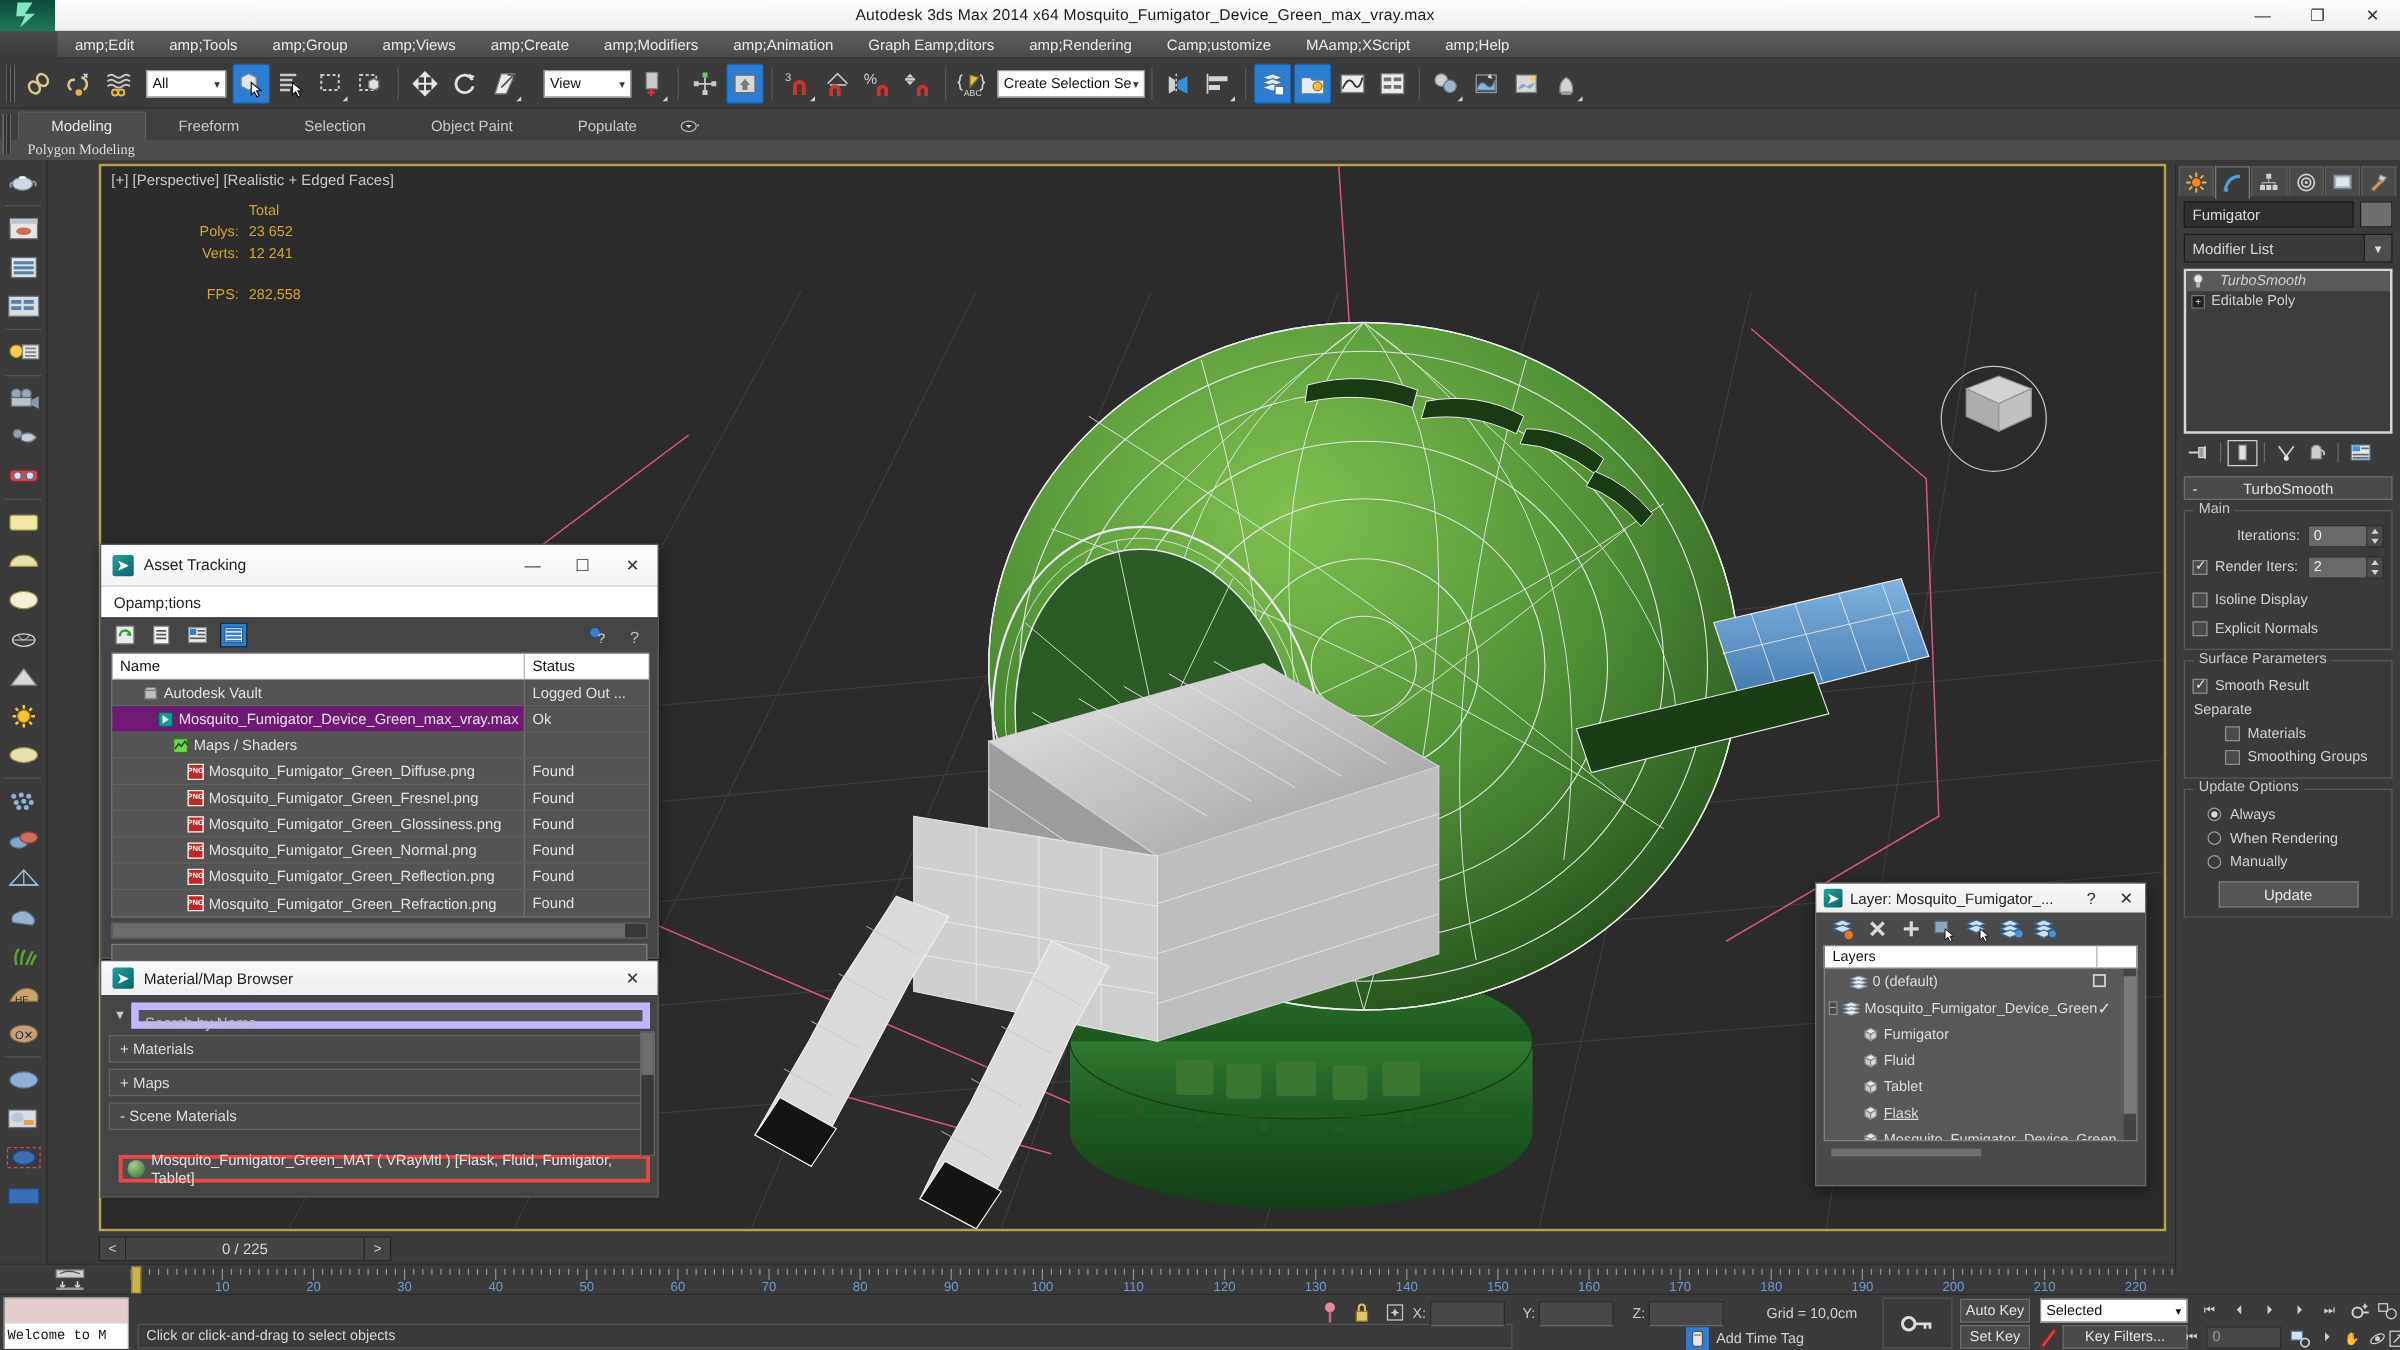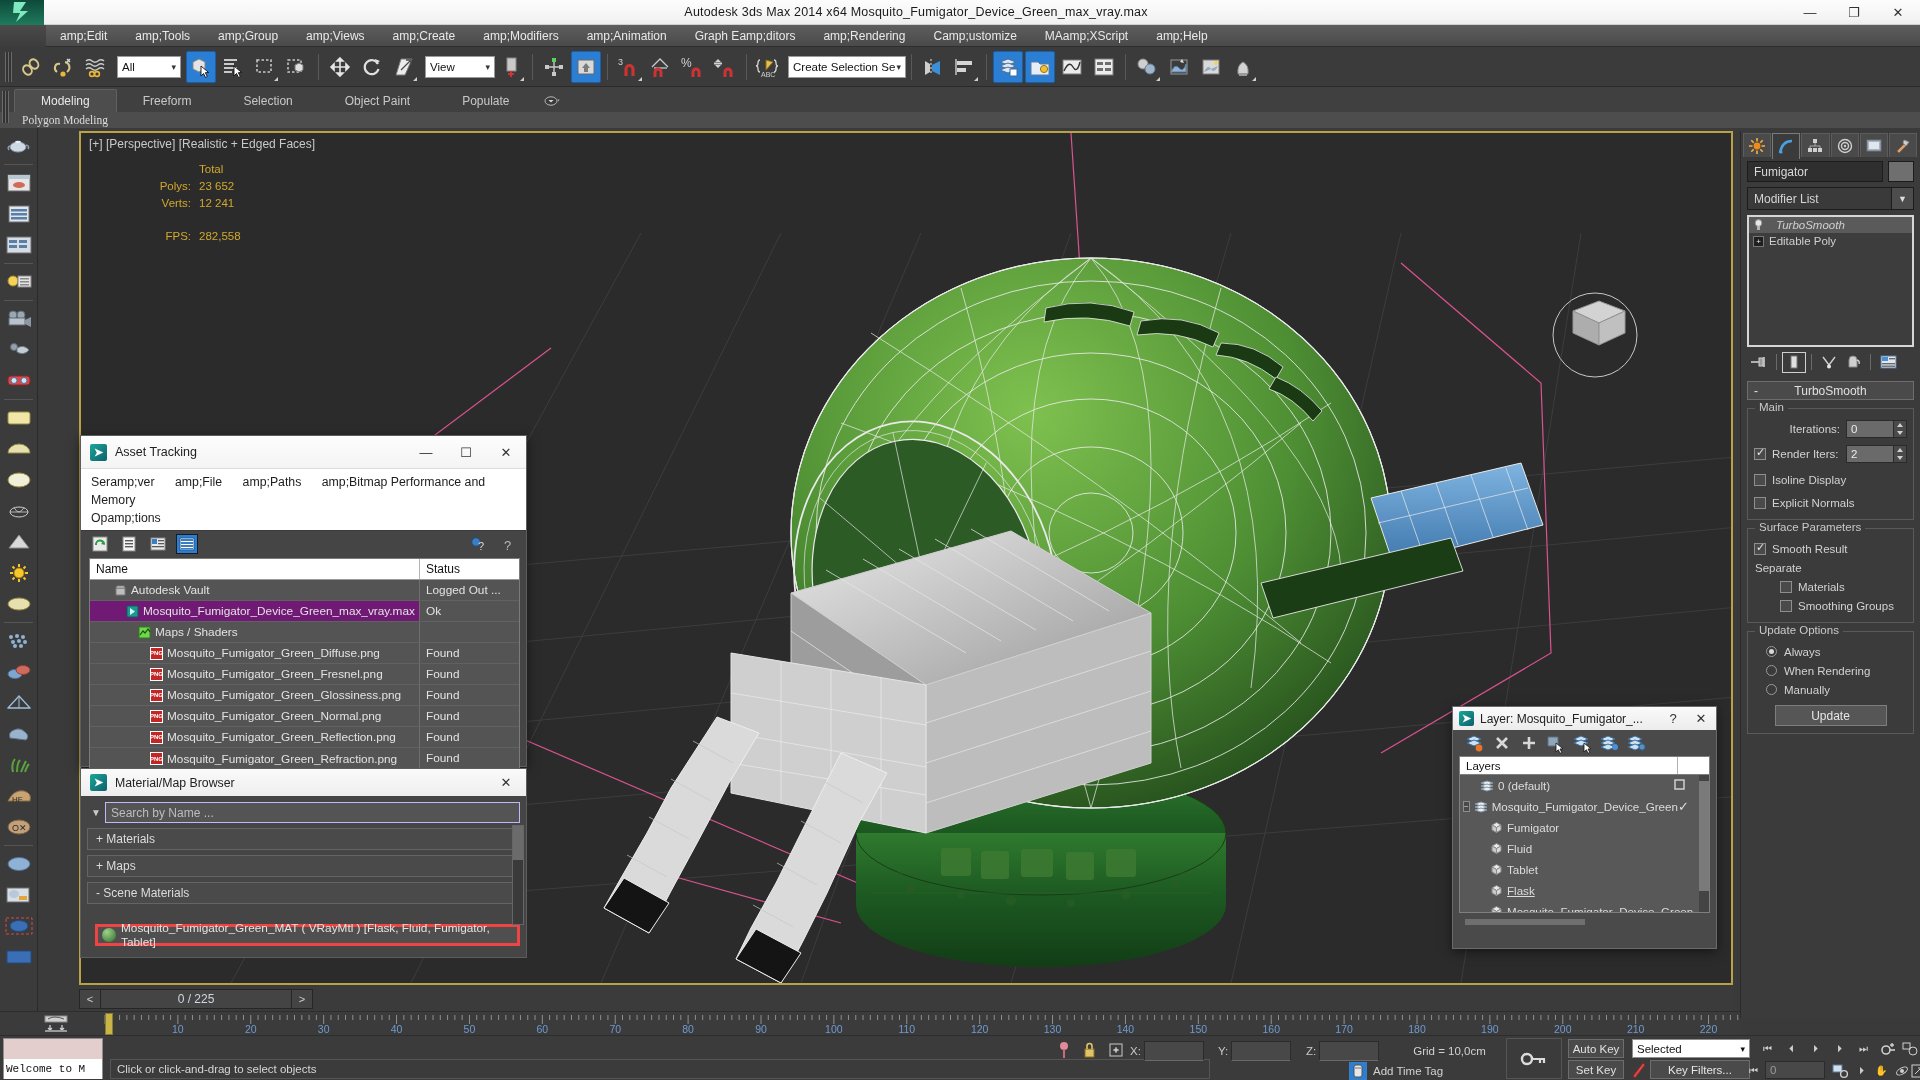--- a/index.html
+++ b/index.html
@@ -113,21 +113,21 @@
   #asset-blank { margin:4px 8px 0 8px; height:22px; background:#545454; border:1px solid #7b7b7b; }
 
   
   #mat-dlg { position:absolute; left:80px; top:768px; width:447px; height:190px;
     background:#454545; border:1px solid #5d5d5d; }
   #mat-title { height:27px; background:linear-gradient(#fafafa,#eee); display:flex;
     align-items:center; }
   #mat-title .t { font-size:12.3px; color:#222; flex:1; }
   #mat-search { margin:6px 6px 0 6px; height:21px; display:flex; align-items:center; }
   .srch-caret { width:18px; text-align:center; color:#c9c9c9; font-size:10px; }
-  #mat-search .box { flex:1; height:21px; background:#545454; border:1px solid #c4b5fd;
+  #mat-search .box { flex:1; height:21px; background:#545454; border:6px solid #c4b5fd;
     font-size:12px; color:#bdbdbd; padding-left:5px; line-height:20px; }
   .mat-group { margin:5px 6px 0 6px; height:22px; background:#4a4a4a;
     border:1px solid #646464; font-size:12px; color:#dcdcdc;
     display:flex; align-items:center; padding-left:8px; }
   #scene-mat-item { margin:20px 6px 0 14px; height:22px; background:#4f4f4f;
     border:3px solid #ef4444; display:flex; align-items:center; padding-left:4px;
     font-size:11.8px; color:#e3e3e3; }
   .mat-sphere { width:14px;height:14px;border-radius:50%;margin-right:5px;
     background:radial-gradient(circle at 35% 30%,#9fd28a,#2f6b2a); flex:none;}
   #mat-vscroll { position:absolute; right:2px; top:56px; width:12px; height:100px;
@@ -393,21 +393,21 @@
         <path d="M14 3 l5 2 -4 3z" fill="#e0e0e0"></path>
       </svg>
   </div>
   <div class="tbbtn">
     <svg width="22" height="22" viewBox="0 0 22 22">
         <path d="M3 19 L12 19 L19 3 L8 3z" fill="#ececec" stroke="#7b7b7b"></path>
         <path d="M8 14 l9-9 M13 4 h5 v5" stroke="#4a4a4a" stroke-width="1.3" fill="none"></path>
       </svg>
     <div class="corner-tri"></div>
   </div>
-  <div class="combo" style="width:70px;margin-left:5px;">
+  <div class="combo" style="width:70px;margin-left:15px;">
     <div class="cv">View</div>
     <div class="ca">▾</div>
   </div>
   <div class="tbbtn">
     <svg width="22" height="22" viewBox="0 0 22 22">
         <rect x="7" y="2" width="9" height="13" fill="#c9c9c9" stroke="#888"></rect>
         <path d="M11 15 v6 M8 18 h6" stroke="#cc3333" stroke-width="2"></path>
       </svg>
     <div class="corner-tri"></div>
   </div>
@@ -965,26 +965,20 @@
 
 <div id="asset-dlg">
   <div id="asset-title">
     <div class="dlg-ico">➤</div>
     <div class="t">Asset Tracking</div>
     <div class="dbtn">—</div>
     <div class="dbtn">☐</div>
     <div class="dbtn">✕</div>
   </div>
   <div id="asset-menus">
-    <div class="row">
-      <span class="m">Seramp;ver</span>
-      <span class="m">amp;File</span>
-      <span class="m">amp;Paths</span>
-      <span class="m">amp;Bitmap Performance and Memory</span>
-    </div>
     <div class="row">
       <span class="m">Opamp;tions</span>
     </div>
   </div>
   <div id="asset-toolbar">
     <div class="atb">
       <svg width="16" height="16" viewBox="0 0 16 16">
           <rect x="1" y="1" width="14" height="14" fill="#eaeaea" stroke="#8a8a8a"></rect>
           <path d="M4 9 a4 4 0 0 1 8-1" fill="none" stroke="#2c9c3c" stroke-width="2"></path>
           <path d="M12 5 l1 4 -4-1z" fill="#2c9c3c"></path>

